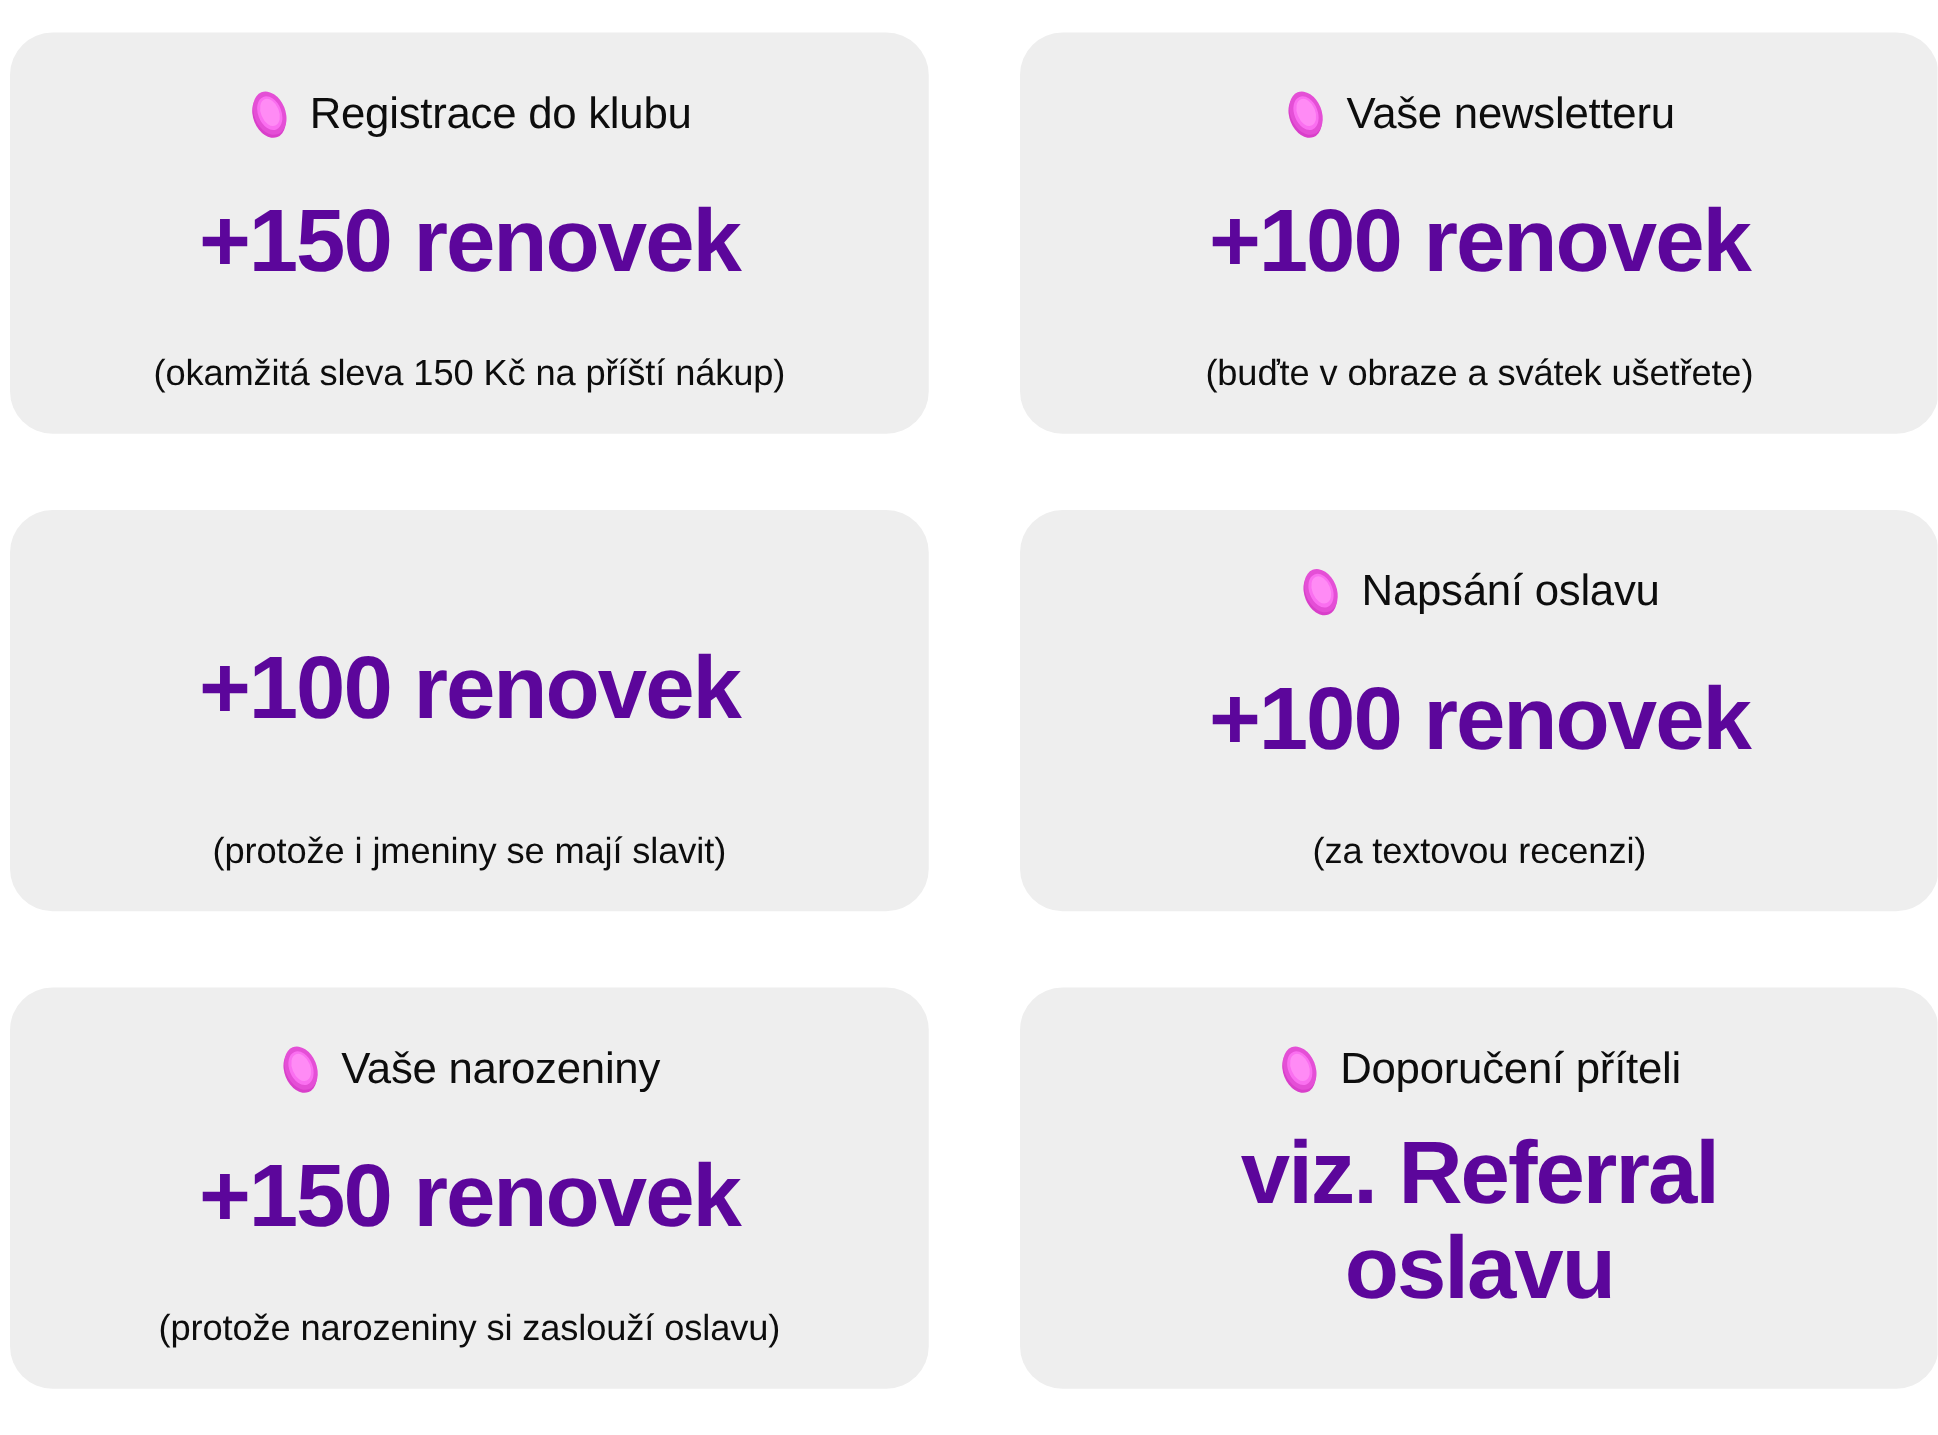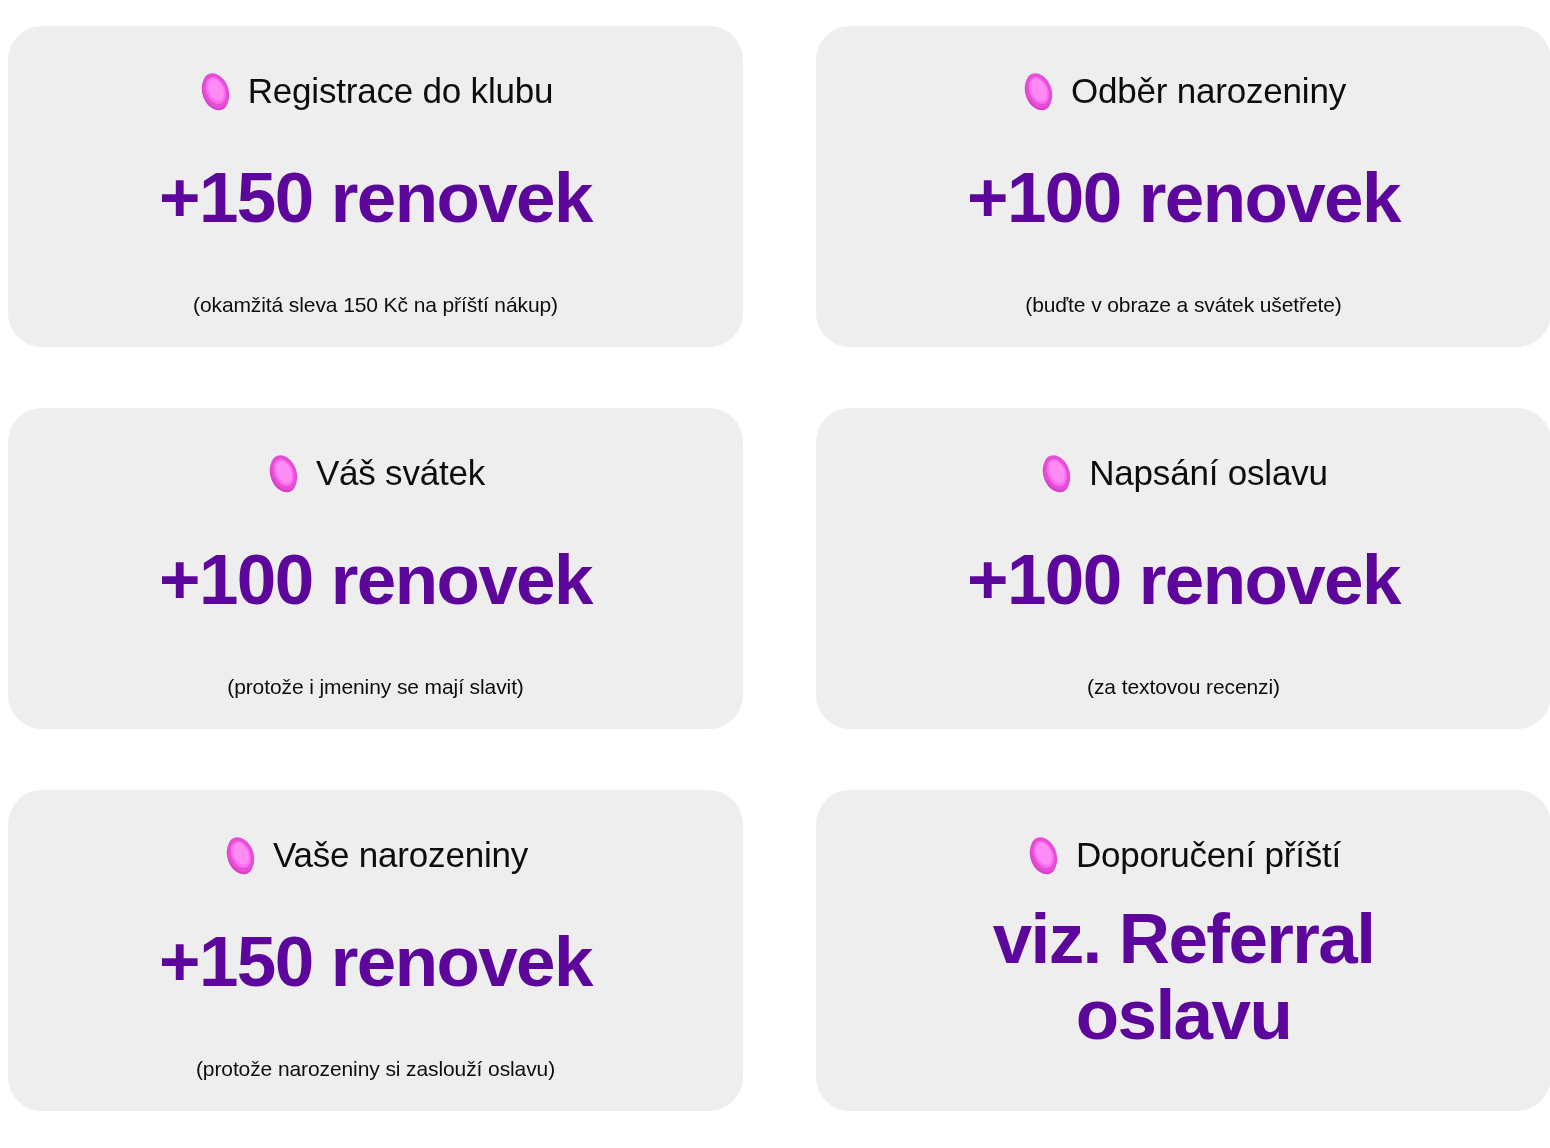--- a/index.html
+++ b/index.html
@@ -75,21 +75,21 @@
     text-align: center;
     white-space: nowrap;
   }
 
   .card-amount.multiline {
     white-space: normal;
     max-width: 440px;
   }
 
   .card-note {
-    font-size: 21px;
+    font-size: 29px;
     line-height: 1.2;
     font-weight: 500;
     color: #0d0d0d;
     letter-spacing: -0.1px;
     text-align: center;
     white-space: nowrap;
   }
 
   
   .spacer-a { flex: 1.02 1 0; min-height: 14px; }
@@ -125,42 +125,29 @@
       <span class="coin-icon">
         <svg viewBox="0 0 36 46" width="36" height="46" aria-hidden="true">
           <g transform="rotate(-22 18 23)">
             <ellipse cx="16.5" cy="24.5" rx="12.5" ry="18" fill="#d93fca"></ellipse>
             <ellipse cx="18" cy="22.5" rx="12.5" ry="18" fill="#e44fd6"></ellipse>
             <ellipse cx="18" cy="22.5" rx="9.3" ry="14" fill="#fa6ff0"></ellipse>
             <ellipse cx="18.4" cy="22" rx="7.2" ry="11.4" fill="#ff8bf5"></ellipse>
           </g>
         </svg>
       </span>
-      <span class="card-title">Odběr narozeniny</span>
+      <span class="card-title">Vaše newsletteru</span>
     </div>
     <div class="spacer-a"></div>
     <div class="card-amount">+100 renovek</div>
     <div class="spacer-b"></div>
     <div class="card-note">(buďte v obraze a svátek ušetřete)</div>
   </div>
 
   <div class="benefit-card">
-    <div class="card-head">
-      <span class="coin-icon">
-        <svg viewBox="0 0 36 46" width="36" height="46" aria-hidden="true">
-          <g transform="rotate(-22 18 23)">
-            <ellipse cx="16.5" cy="24.5" rx="12.5" ry="18" fill="#d93fca"></ellipse>
-            <ellipse cx="18" cy="22.5" rx="12.5" ry="18" fill="#e44fd6"></ellipse>
-            <ellipse cx="18" cy="22.5" rx="9.3" ry="14" fill="#fa6ff0"></ellipse>
-            <ellipse cx="18.4" cy="22" rx="7.2" ry="11.4" fill="#ff8bf5"></ellipse>
-          </g>
-        </svg>
-      </span>
-      <span class="card-title">Váš svátek</span>
-    </div>
     <div class="spacer-a"></div>
     <div class="card-amount">+100 renovek</div>
     <div class="spacer-b"></div>
     <div class="card-note">(protože i jmeniny se mají slavit)</div>
   </div>
 
   <div class="benefit-card">
     <div class="card-head">
       <span class="coin-icon">
         <svg viewBox="0 0 36 46" width="36" height="46" aria-hidden="true">
@@ -205,21 +192,21 @@
       <span class="coin-icon">
         <svg viewBox="0 0 36 46" width="36" height="46" aria-hidden="true">
           <g transform="rotate(-22 18 23)">
             <ellipse cx="16.5" cy="24.5" rx="12.5" ry="18" fill="#d93fca"></ellipse>
             <ellipse cx="18" cy="22.5" rx="12.5" ry="18" fill="#e44fd6"></ellipse>
             <ellipse cx="18" cy="22.5" rx="9.3" ry="14" fill="#fa6ff0"></ellipse>
             <ellipse cx="18.4" cy="22" rx="7.2" ry="11.4" fill="#ff8bf5"></ellipse>
           </g>
         </svg>
       </span>
-      <span class="card-title">Doporučení příští</span>
+      <span class="card-title">Doporučení příteli</span>
     </div>
     <div class="spacer-a"></div>
     <div class="card-amount multiline">viz. Referral oslavu</div>
     <div class="spacer-b"></div>
     <div class="card-note"></div>
   </div>
 
 </div>
 
 </body></html>

